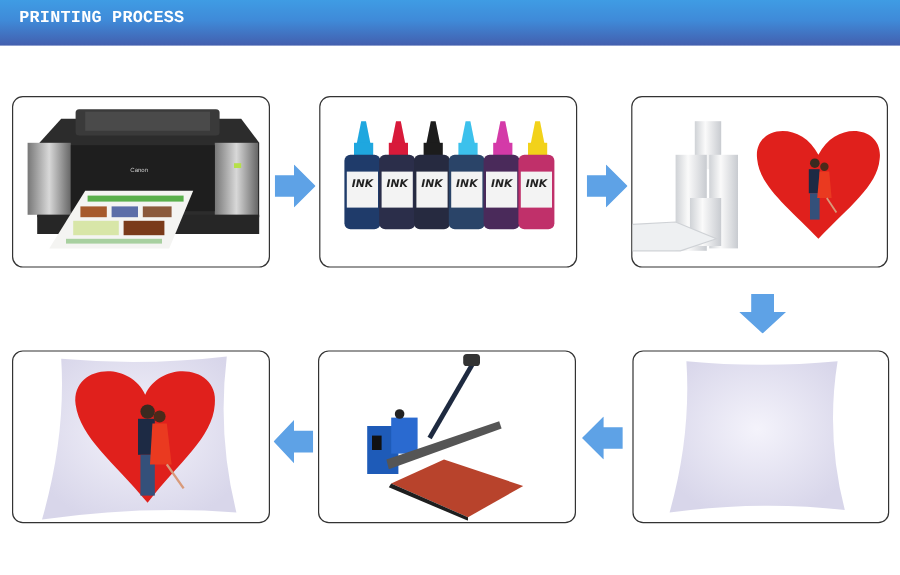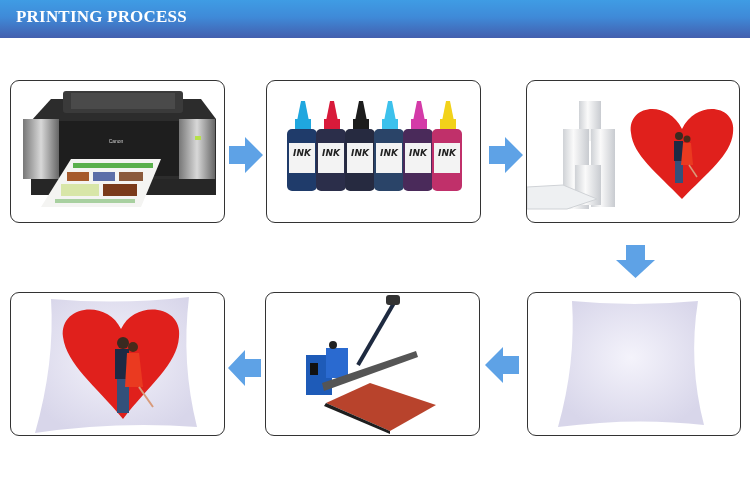--- a/index.html
+++ b/index.html
@@ -1,19 +1,19 @@
 <!DOCTYPE html>
 <html><head>
 <meta charset="utf-8">
 <style>
   html,body{margin:0;padding:0;background:#fff;}
   body{width:750px;height:479px;position:relative;overflow:hidden;font-family:"Liberation Sans",sans-serif;}
   .header{position:absolute;left:0;top:0;width:750px;height:38px;
     background:linear-gradient(180deg,#3f9ce4 0%,#3f8ad8 45%,#435fae 100%);}
-  .header-title{position:absolute;left:16px;top:7px;color:#fff;font-weight:bold;font-size:17px;letter-spacing:0.2px;font-family:Liberation Serif, serif;}
+  .header-title{position:absolute;left:16px;top:7px;color:#fff;font-weight:bold;font-size:14px;letter-spacing:0.2px;font-family:Liberation Mono, monospace;}
   .box{position:absolute;border:1.5px solid #333;border-radius:9px;background:#fff;overflow:hidden;box-sizing:border-box;}
   .arrow{position:absolute;}
   .ink-label{font-family:"DejaVu Sans",sans-serif;font-weight:bold;font-style:italic;}
 </style>
 </head>
 <body>
 
 <div class="header">
   <div class="header-title">PRINTING PROCESS</div>
 </div>

